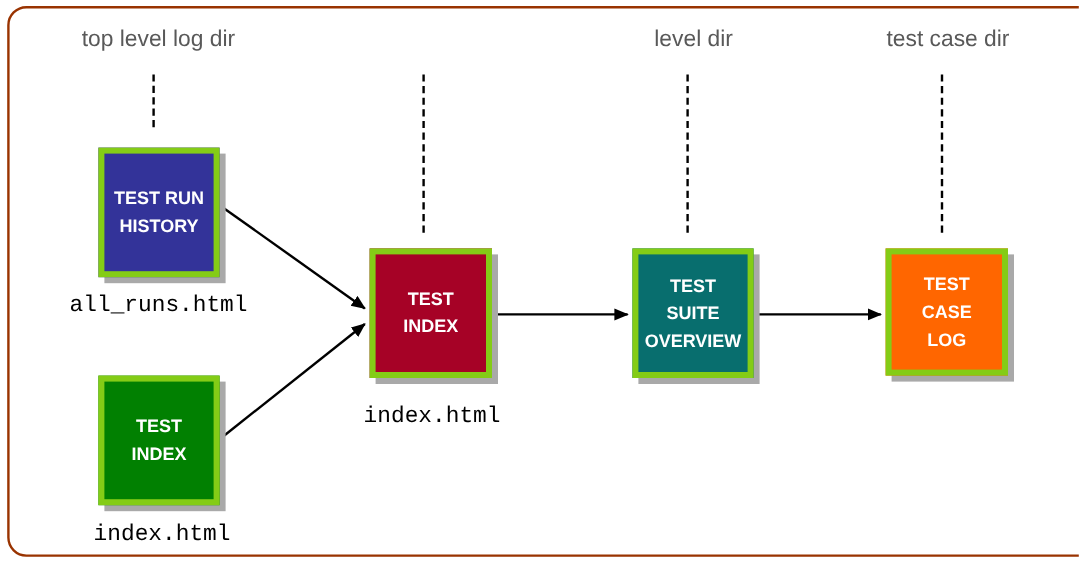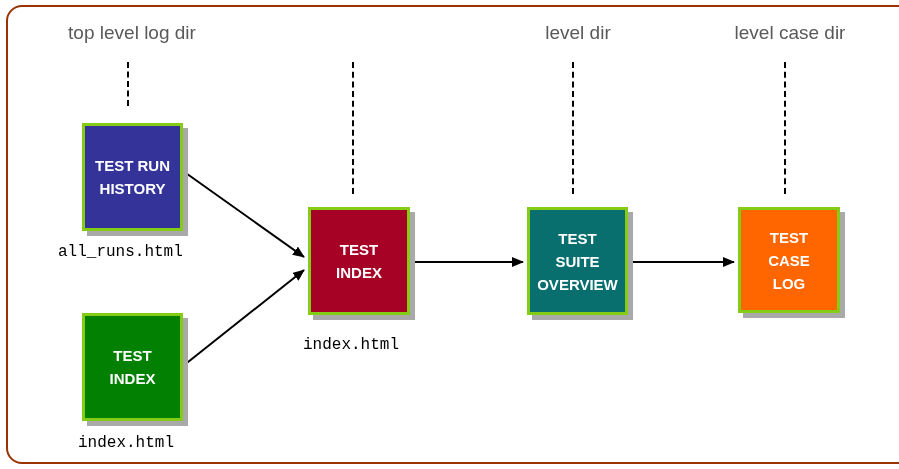--- a/index.html
+++ b/index.html
@@ -33,55 +33,55 @@
     white-space: nowrap;
   }
   .dash-line {
     position: absolute;
     width: 0;
     border-left: 2px dashed #000000;
   }
   .node {
     position: absolute;
     box-sizing: border-box;
-    border: 3px solid #84cc16;
+    border: 5px solid #84cc16;
     box-shadow: 5px 5px 0 0 #a9a9a9;
     display: flex;
     align-items: center;
     justify-content: center;
     text-align: center;
     color: #ffffff;
     font-weight: bold;
     font-size: 15px;
     line-height: 23px;
     white-space: pre-line;
   }
   .file-label {
     position: absolute;
     font-family: "Liberation Mono", "DejaVu Sans Mono", monospace;
-    font-size: 16px;
+    font-size: 19px;
     color: #000000;
     white-space: nowrap;
   }
   #arrows {
     position: absolute;
     left: 0; top: 0;
     pointer-events: none;
   }
 </style>
 </head>
 <body>
 
 <div id="canvas">
 
   <div class="frame" style="border-color: rgb(153, 51, 0);"></div>
 
   <div class="col-header" style="left:32px">top level log dir</div>
   <div class="col-header" style="left:478px">level dir</div>
-  <div class="col-header" style="left:690px">level case dir</div>
+  <div class="col-header" style="left:690px">test case dir</div>
 
   <div class="dash-line" style="left:127px; top:62px; height:44px"></div>
   <div class="dash-line" style="left:352px; top:62px; height:132px"></div>
   <div class="dash-line" style="left:572px; top:62px; height:132px"></div>
   <div class="dash-line" style="left:784px; top:62px; height:132px"></div>
 
   <svg id="arrows" width="899" height="469" viewBox="0 0 899 469">
     <defs>
       <marker id="arrowhead" markerUnits="userSpaceOnUse" markerWidth="13" markerHeight="11" refX="11" refY="5" orient="auto">
         <path d="M0,0 L12,5 L0,10 z" fill="#000000"></path>

